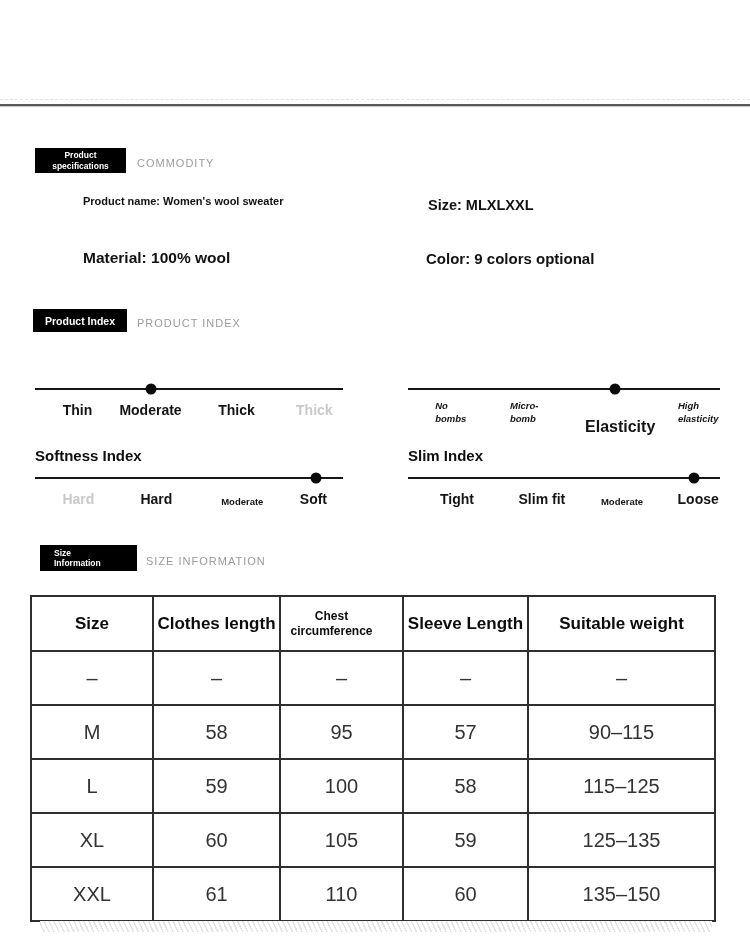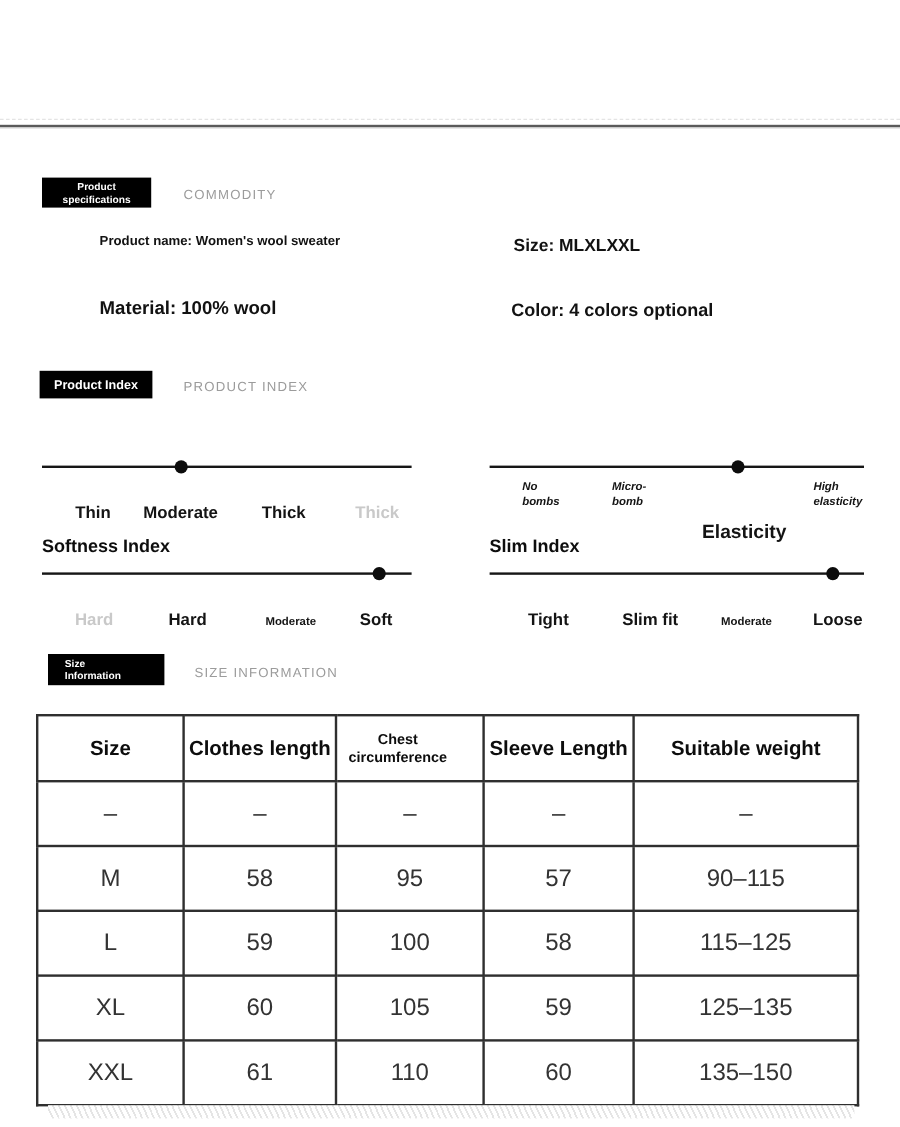--- a/index.html
+++ b/index.html
@@ -22,21 +22,21 @@
     font-weight: bold; white-space: pre-line;
     display: flex; align-items: center;
   }
   .badge-specs { left: 35px; top: 148px; width: 91px; height: 25px;
     font-size: 8.5px; line-height: 10.5px; justify-content: center; text-align: center; }
   .badge-index { left: 33px; top: 309px; width: 94px; height: 23px;
     font-size: 10.5px; justify-content: center; }
   .badge-sizeinfo { left: 40px; top: 545px; width: 97px; height: 26px;
     font-size: 8.5px; line-height: 10.5px; padding-left: 14px; text-align: left; }
   .badge-sub {
-    position: absolute; color: #9b9b9b; font-size: 11px; letter-spacing: 1px; font-weight: 400; margin-left: 16px;
+    position: absolute; color: #9b9b9b; font-size: 11px; letter-spacing: 1px; font-weight: 400;
   }
   .sub-commodity { left: 137px; top: 157px; }
   .sub-index     { left: 137px; top: 317px; }
   .sub-sizeinfo  { left: 146px; top: 555px; }
 
   
   .spec { position: absolute; font-weight: bold; color: #121212; margin-left: 20px; }
   .spec-name     { left: 63px;  top: 193px; width: 205px; font-size: 11px;  line-height: 16.5px; }
   .spec-size     { left: 408px; top: 197px; font-size: 14.5px; }
   .spec-material { left: 63px;  top: 249px; font-size: 15.5px; }
@@ -49,21 +49,21 @@
   .sg-softness  { left: 35px;  top: 447px; width: 308px; }
   .sg-slim      { left: 408px; top: 447px; width: 312px; }
   .slider-title { font-size: 15px; font-weight: bold; color: #0e0e0e; }
   .track { position: absolute; top: 30px; left: 0; right: 0; height: 2px; background: #161616; }
   .dot {
     position: absolute; top: 31px; width: 11px; height: 11px;
     border-radius: 50%; background: #0c0c0c; transform: translate(-50%, -50%);
   }
   .labels { position: absolute; top: 42px; left: 0; right: 0; height: 36px; }
   .lbl { position: absolute; top: 2px; font-weight: bold; color: #141414; white-space: nowrap; }
-  .lbl.c { transform: translateX(-50%); margin-top: 17px; }
+  .lbl.c { transform: translateX(-50%); }
   .lbl.big   { font-size: 14px; }
   .lbl.small { font-size: 9.5px; top: 7px; }
   .lbl.mid   { font-size: 16px; top: 18px; }
   .lbl.gray  { color: #c9c9c9; }
   .lbl.wrap  { white-space: normal; line-height: 12.5px; top: 0; font-size: 9.5px; font-style: italic; }
 
   
   .size-table {
     position: absolute; left: 30px; top: 595px; width: 684px;
     border-collapse: collapse; table-layout: fixed;
@@ -94,21 +94,21 @@
 
 <div class="badge badge-specs">
   <span>Product
 specifications</span>
 </div>
 <div class="badge-sub sub-commodity">COMMODITY</div>
 
 <div class="spec spec-name">Product name: Women's wool sweater</div>
 <div class="spec spec-size">Size: MLXLXXL</div>
 <div class="spec spec-material">Material: 100% wool</div>
-<div class="spec spec-color">Color: 4 colors optional</div>
+<div class="spec spec-color">Color: 9 colors optional</div>
 
 <div class="badge badge-index">
   <span>Product Index</span>
 </div>
 <div class="badge-sub sub-index">PRODUCT INDEX</div>
 
 <div class="slider-group sg-thickness">
   <div class="track"></div>
   <span class="dot" style="left:37.5%"></span>
   <div class="labels">

